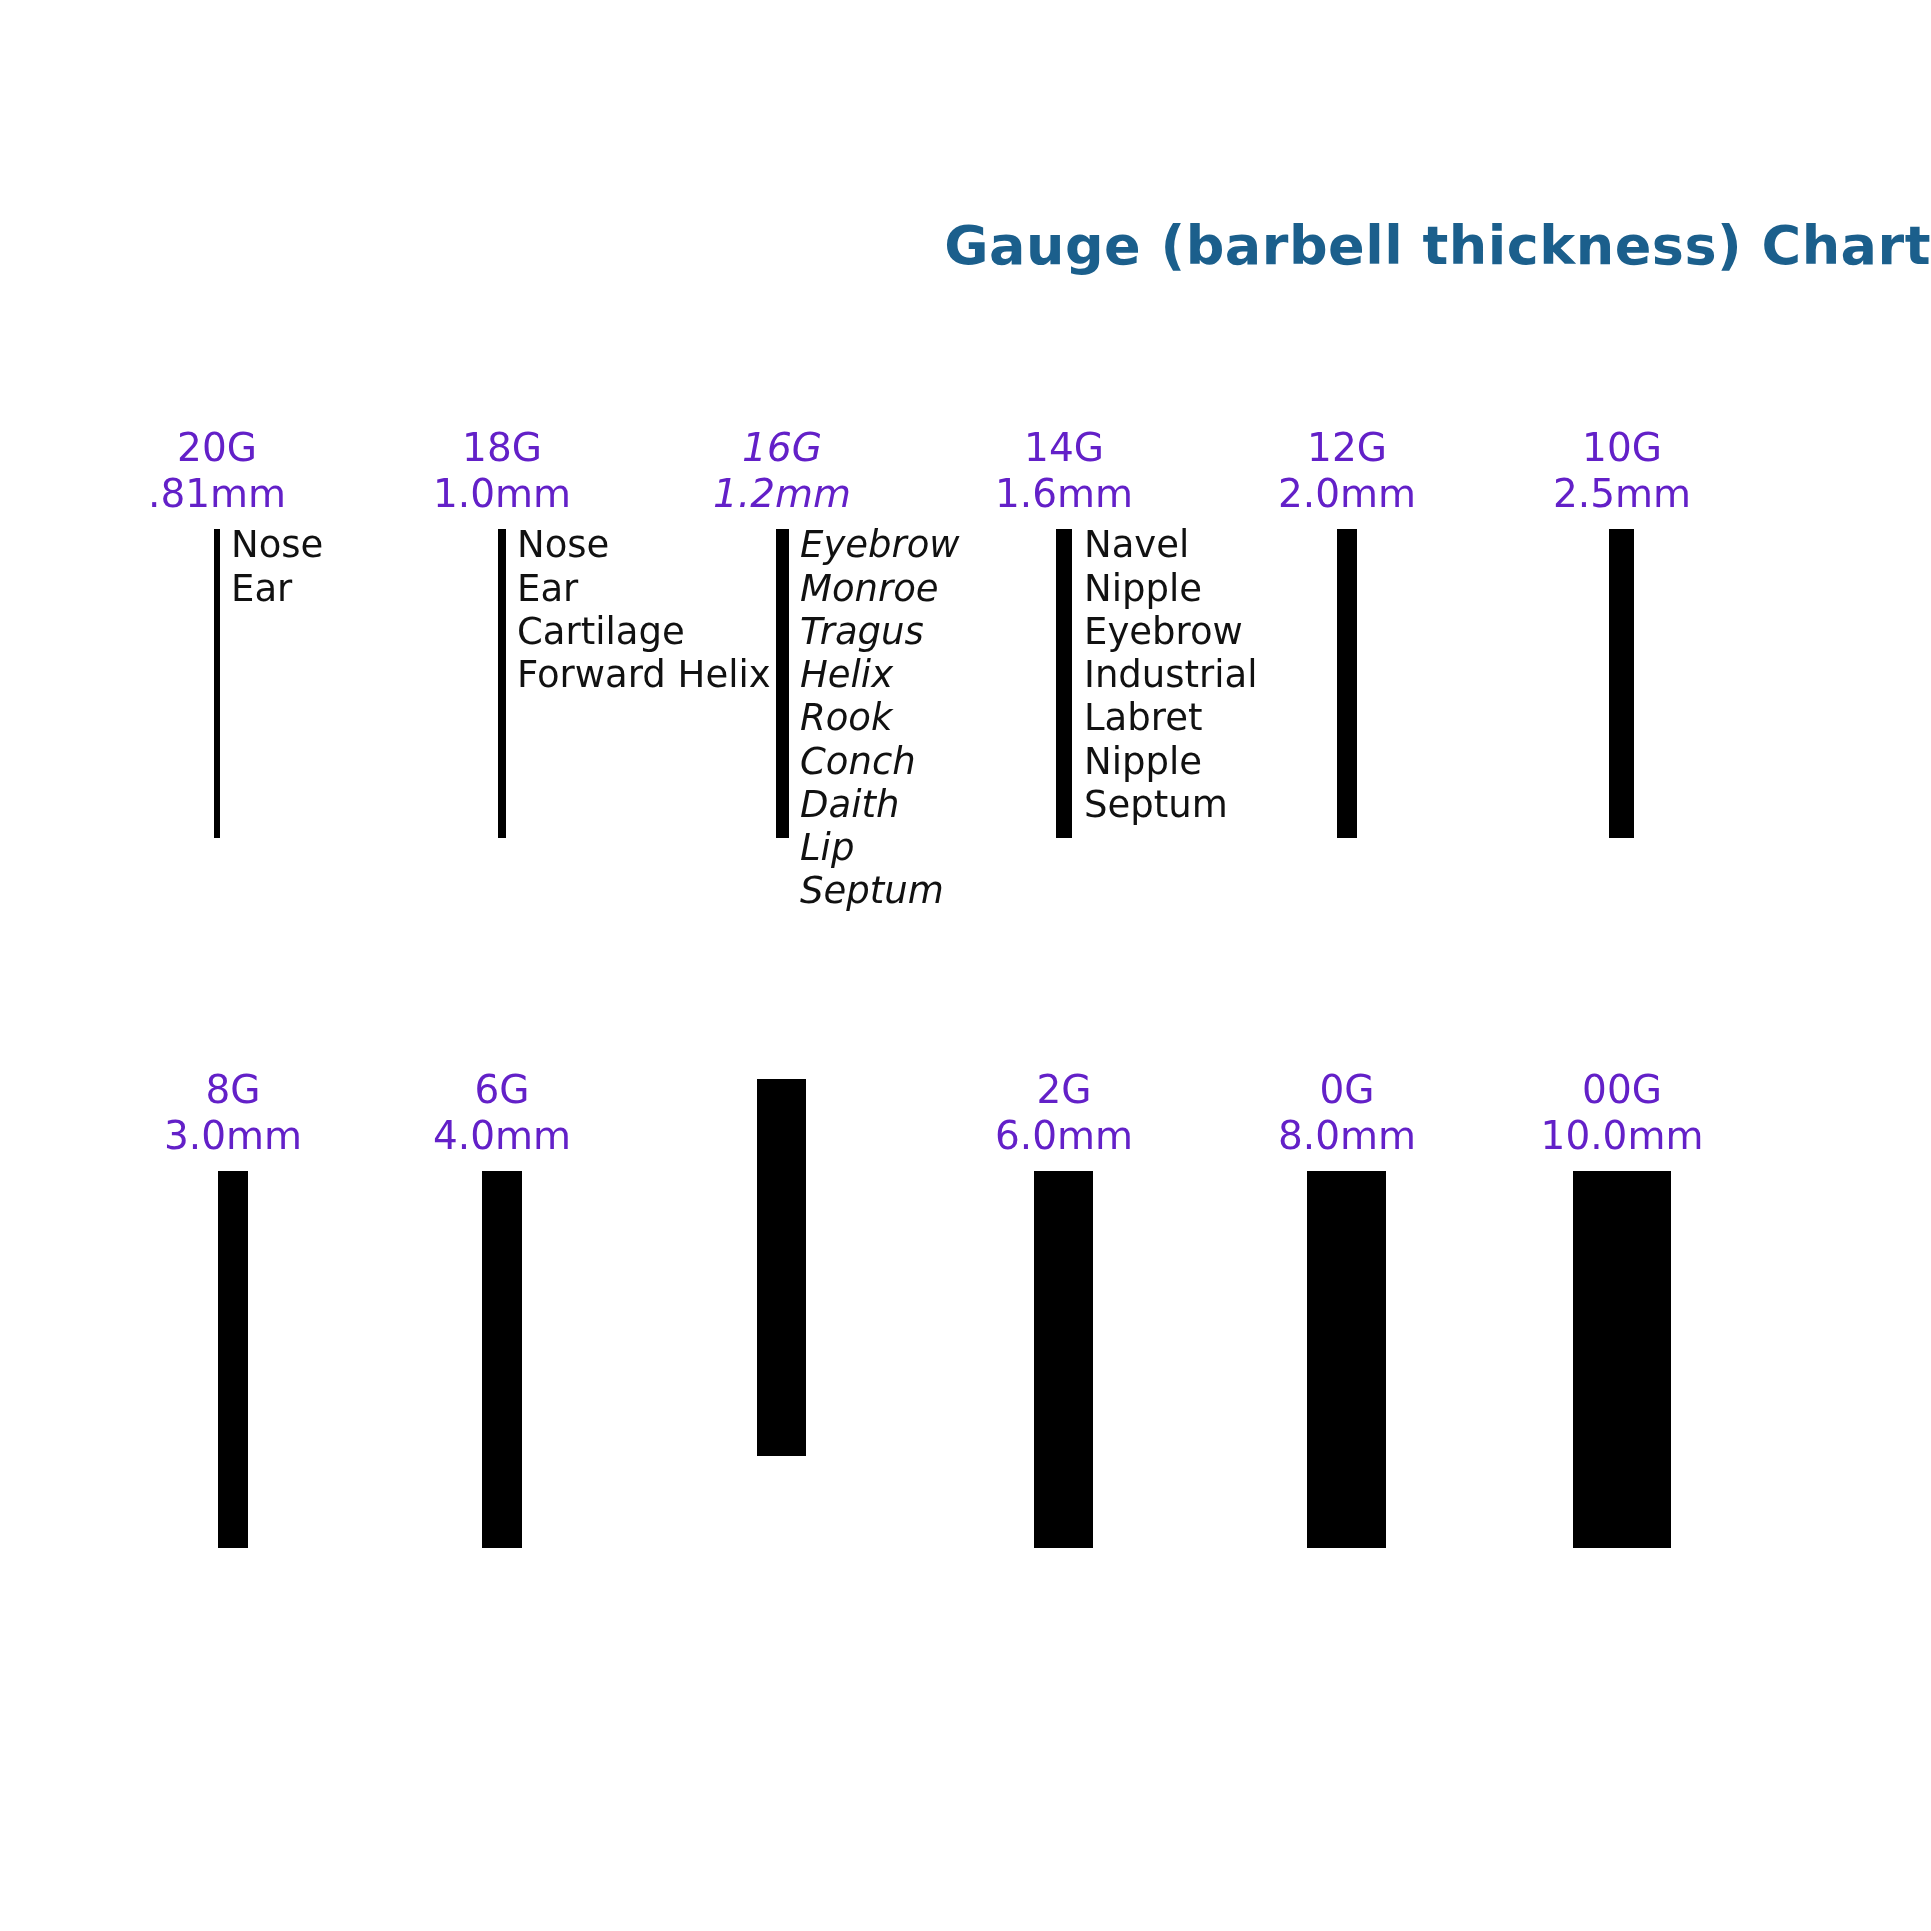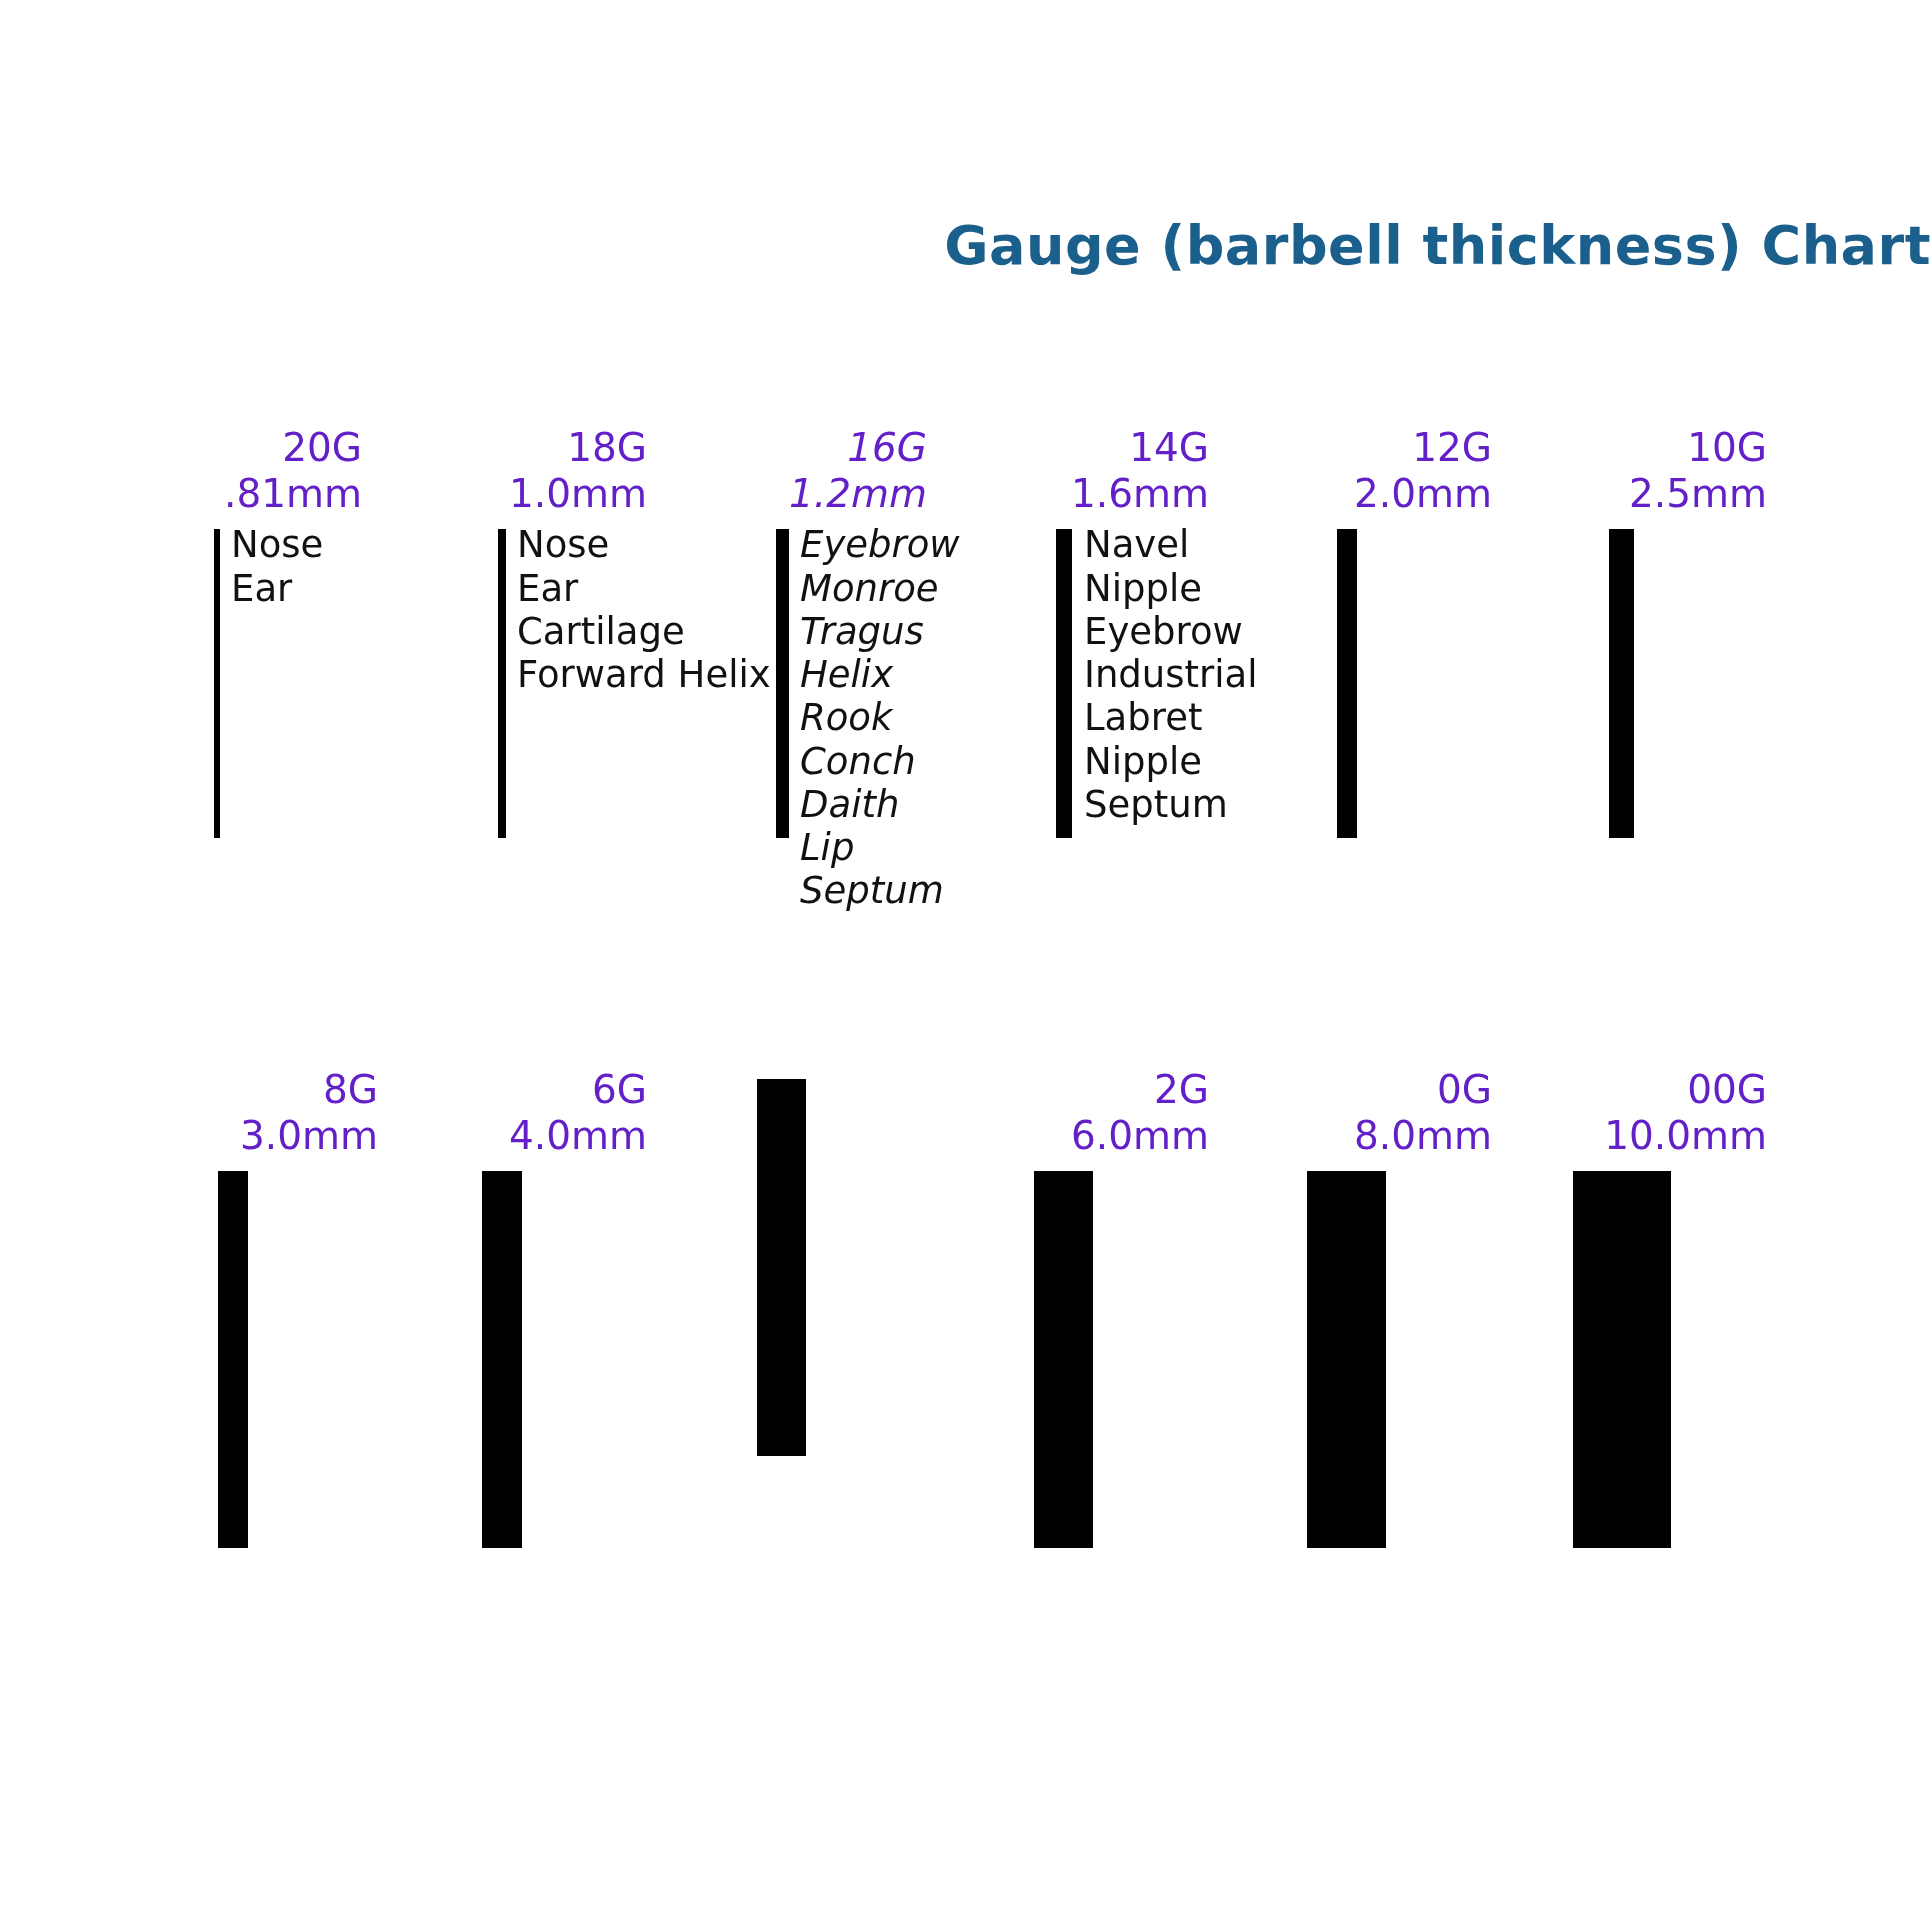--- a/index.html
+++ b/index.html
@@ -36,21 +36,21 @@
   #row-top { top: 425px; }
   #row-bottom { top: 1067px; }
 
   .gauge-col {
     position: absolute;
     top: 0;
     width: 290px;
   }
 
   .gauge-label {
-    text-align: right;
+    text-align: center;
     color: #6320c8;
     font-size: 39px;
     line-height: 1.18;
     white-space: nowrap;
   }
   .gauge-label .g-name { display: block; }
   .gauge-label .g-mm { display: block; }
 
   .bar-and-list {
     position: relative;

